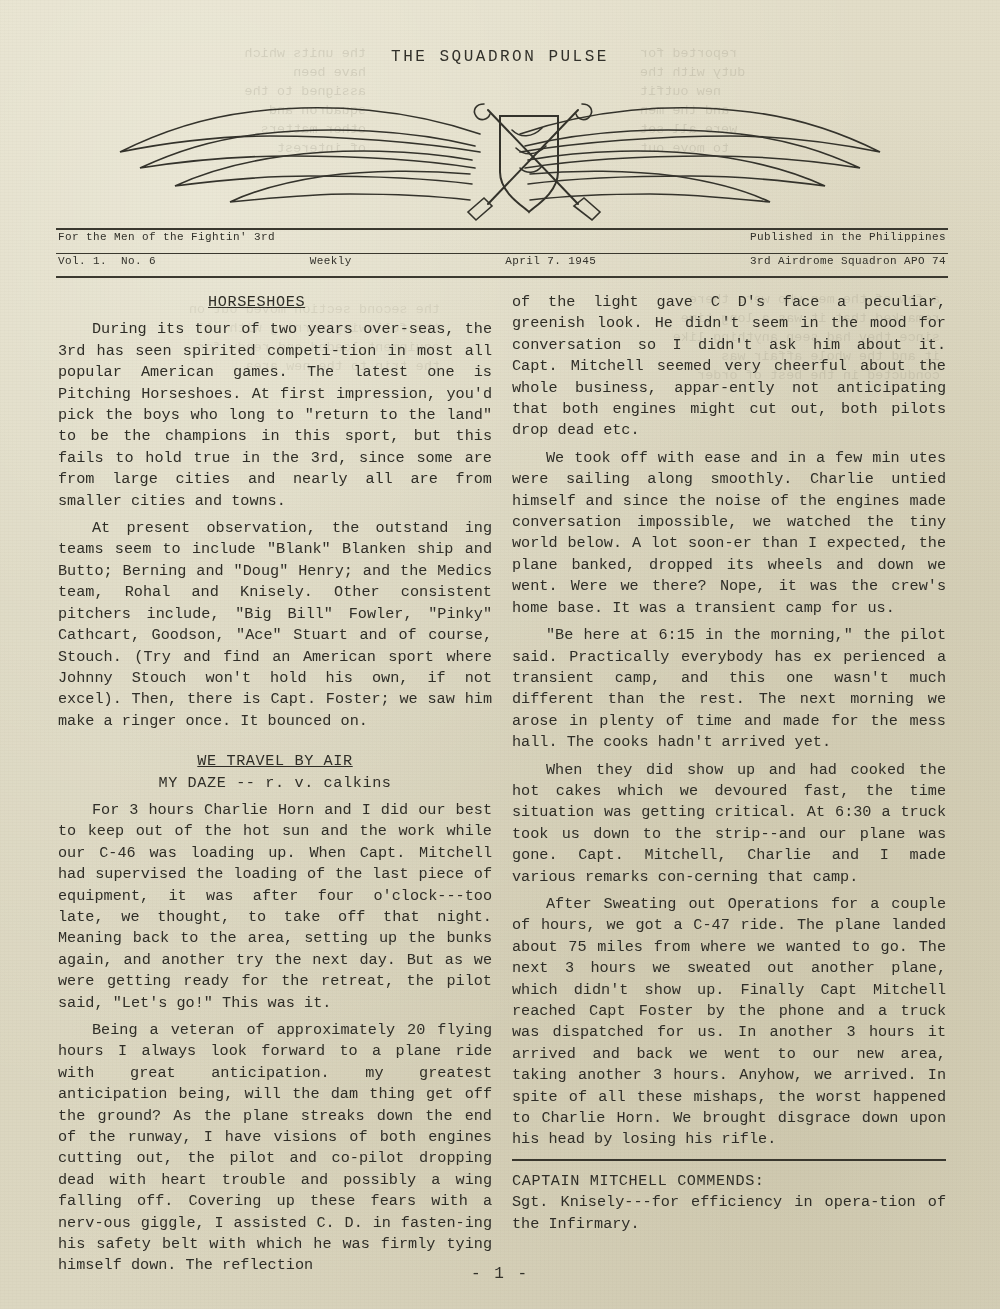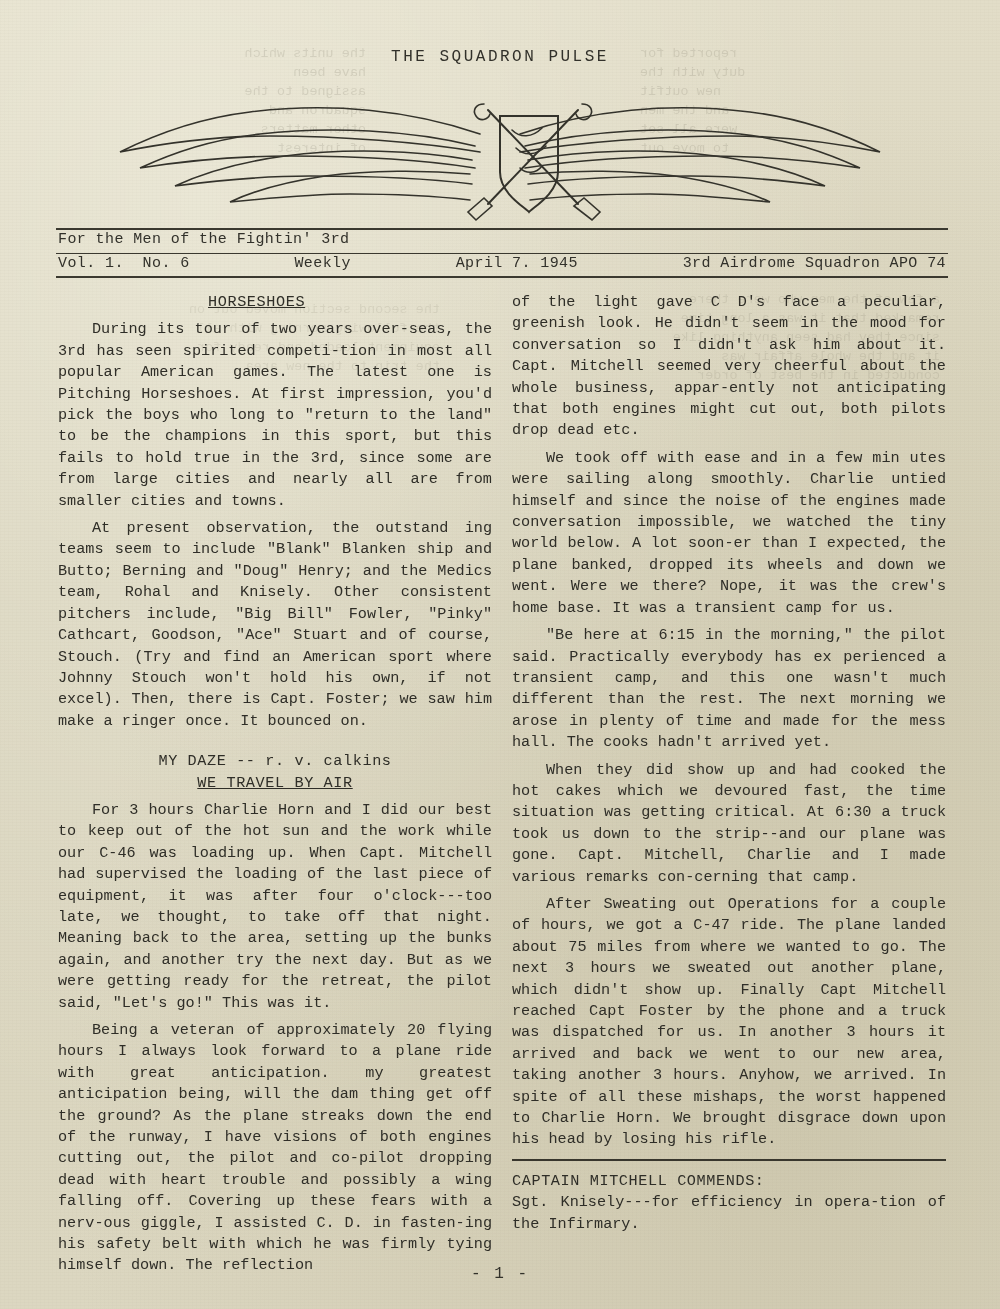--- a/index.html
+++ b/index.html
@@ -71,21 +71,21 @@
     border-top: 2px solid #3a382f;
   }
   #rule-top { top: 228px; }
   #rule-mid { top: 253px; border-top: 1px solid #3a382f; }
   #rule-bot { top: 276px; }
 
   .flagline {
     position: absolute;
     left: 58px;
     right: 54px;
-    font-size: 15px;
+    font-size: 11px;
     letter-spacing: 0.4px;
     color: #31302a;
     display: flex;
     justify-content: space-between;
   }
   #flag-row1 { top: 231px; }
   #flag-row2 { top: 255px; }
   #flag-row2 > span { white-space: pre; font-family: Liberation Mono, monospace; }
 
   .columns {
@@ -188,38 +188,39 @@
       <path d="M404 122 L388 136 L396 144 L412 130 Z"></path>
     </g>
   </svg>
 
   <div class="rule" id="rule-top"></div>
   <div class="rule" id="rule-mid"></div>
   <div class="rule" id="rule-bot"></div>
 
   <div class="flagline" id="flag-row1">
     <span>For the Men of the Fightin' 3rd</span>
+    <span>Published in the Philippines</span>
   </div>
 
   <div class="flagline" id="flag-row2">
     <span>Vol. 1.  No. 6</span>
     <span>Weekly</span>
     <span>April 7. 1945</span>
     <span>3rd Airdrome Squadron APO 74</span>
   </div>
 
   <div class="columns">
 
     <div class="col">
       <p class="hdg u" style="text-indent:150px">HORSESHOES</p>
       <p class="indent">During its tour of two  years over-seas, the 3rd has seen spirited competi-tion in most all popular American games. The latest one is Pitching Horseshoes. At first impression, you'd pick the boys who long to "return to the land"  to  be  the champions  in  this sport, but this fails to hold true in the 3rd, since  some  are from large cities and nearly all are from smaller cities and towns.</p>
       <p class="indent">At present observation, the outstand ing teams seem to include "Blank" Blanken ship and Butto; Berning and "Doug" Henry; and the Medics team, Rohal and Knisely. Other consistent pitchers include,  "Big Bill" Fowler,  "Pinky" Cathcart, Goodson, "Ace" Stuart and of course, Stouch. (Try and find an American sport where Johnny Stouch won't hold his own, if not excel). Then,  there is Capt. Foster;  we saw him make a ringer once.  It bounced on.</p>
       <div class="gap"></div>
+      <p class="hdg center u">WE TRAVEL BY AIR</p>
       <p class="hdg center">MY DAZE -- r. v. calkins</p>
-      <p class="hdg center u">WE TRAVEL BY AIR</p>
       <p class="indent">For 3 hours Charlie Horn and I did our best to keep out of the  hot  sun and the work while our C-46 was loading up.  When Capt. Mitchell had supervised the loading of  the  last piece of equipment,  it was after four o'clock---too late, we thought, to take off that night.  Meaning back to the area, setting up the bunks again, and another try the next day.  But as we were getting ready for the retreat,  the pilot said, "Let's go!"   This was it.</p>
       <p class="indent">Being a  veteran of approximately 20 flying hours I  always look forward to a plane ride with great anticipation.  my greatest anticipation being, will the dam thing get  off the ground?  As the plane streaks  down the end of the runway,  I have visions of both engines cutting out, the pilot and co-pilot dropping dead with heart trouble and possibly a wing falling off.  Covering up these fears with a nerv-ous giggle,  I assisted C. D. in fasten-ing  his safety belt with  which  he was firmly tying himself down. The reflection</p>
     </div>
 
     <div class="col">
       <p>of the light  gave C D's face a peculiar, greenish look.   He didn't seem  in  the mood for conversation so I didn't ask him about it.  Capt. Mitchell seemed very cheerful about the whole business, appar-ently not anticipating that both  engines might cut out, both pilots drop dead etc.</p>
       <p class="indent">We took off with ease and in a few min utes were sailing along smoothly. Charlie untied himself and since the noise of the engines made conversation impossible,  we watched the tiny world below. A lot soon-er than I expected,  the  plane  banked, dropped its wheels and down we went. Were we there? Nope,  it was the crew's home base.  It was a transient camp for us.</p>
       <p class="indent">"Be here at 6:15 in the morning,"  the pilot said.  Practically everybody has ex perienced a transient camp, and this one wasn't much different than the rest.  The next morning we arose  in  plenty of time and made  for the mess hall.   The cooks hadn't arrived yet.</p>
       <p class="indent">When they did  show up and had cooked the hot cakes which we devoured fast, the time situation was getting critical.   At 6:30 a truck took  us  down to the strip--and our plane was gone.  Capt. Mitchell, Charlie and I made  various  remarks con-cerning that camp.</p>
       <p class="indent">After Sweating  out Operations for  a couple of hours, we got a C-47 ride.  The plane landed about 75 miles from where we wanted to go. The next 3 hours we sweated out another plane,  which didn't show up. Finally Capt Mitchell reached Capt Foster by the phone and a truck was  dispatched for us.   In another  3  hours it arrived and back we went to our new area,  taking another 3 hours.  Anyhow, we arrived.  In spite  of  all these mishaps,  the  worst happened  to Charlie Horn.  We brought disgrace down upon his head by losing his rifle.</p>

